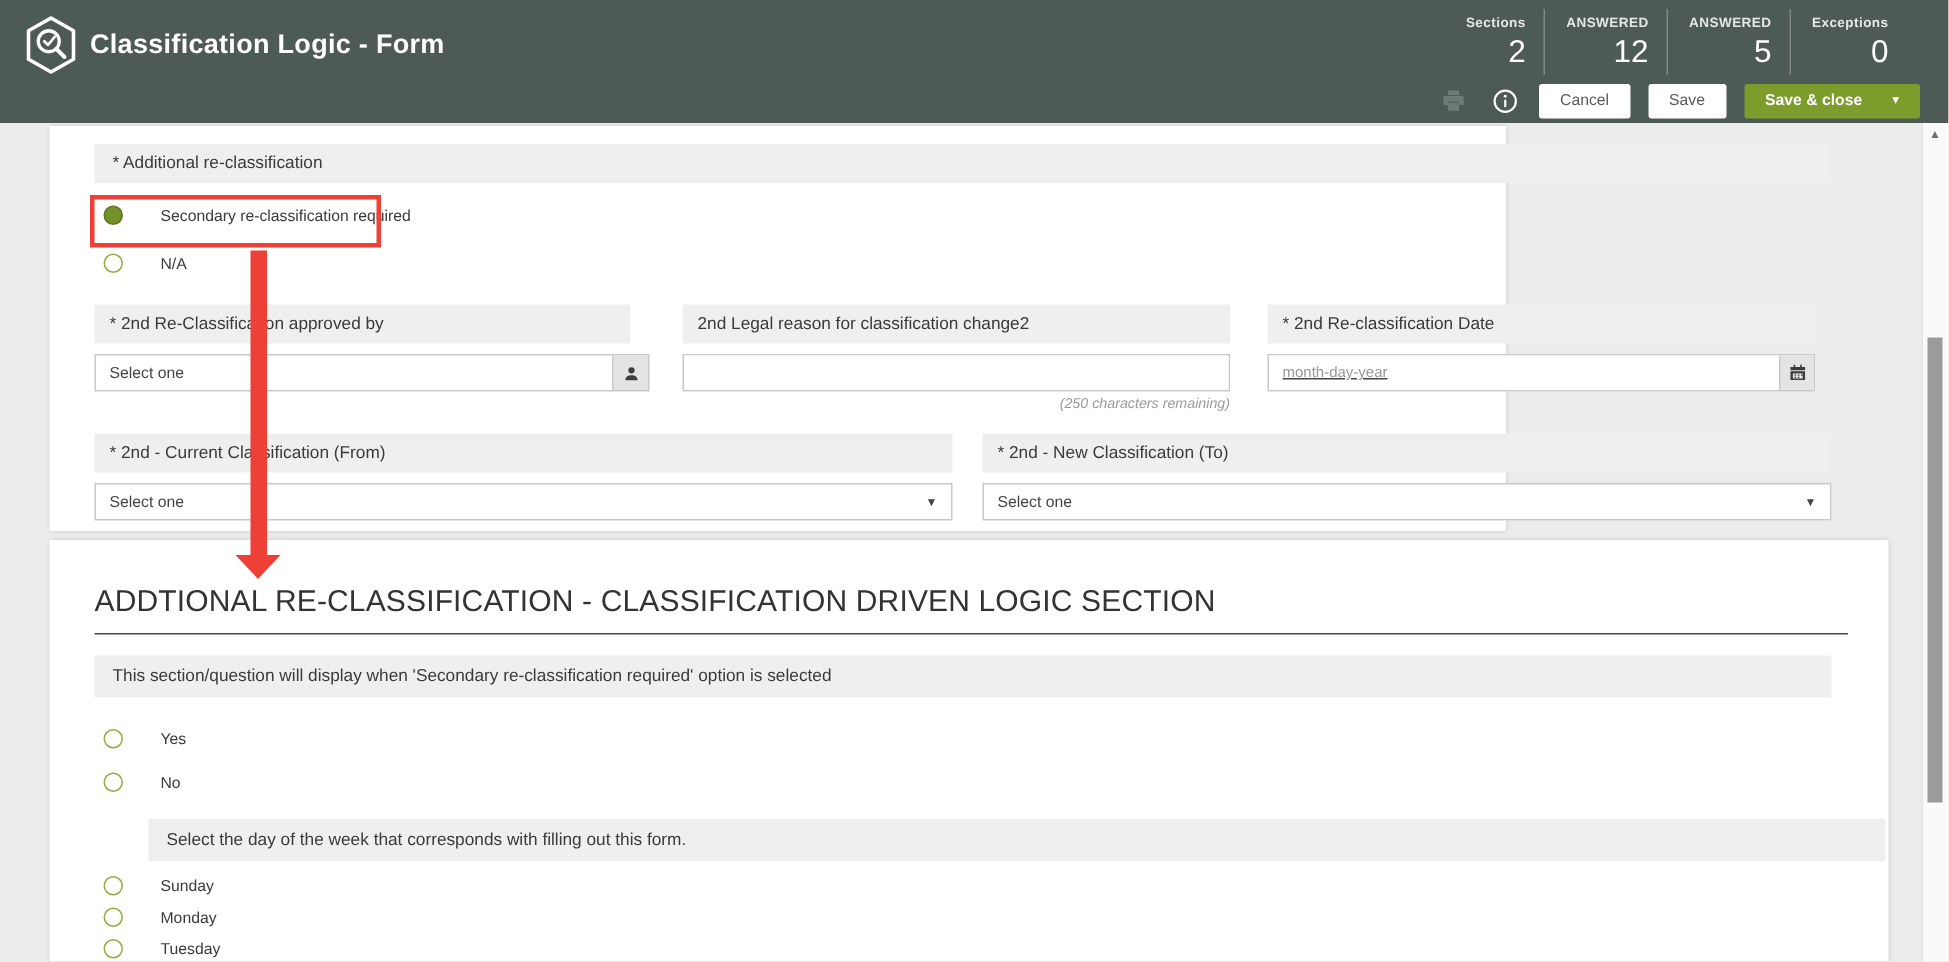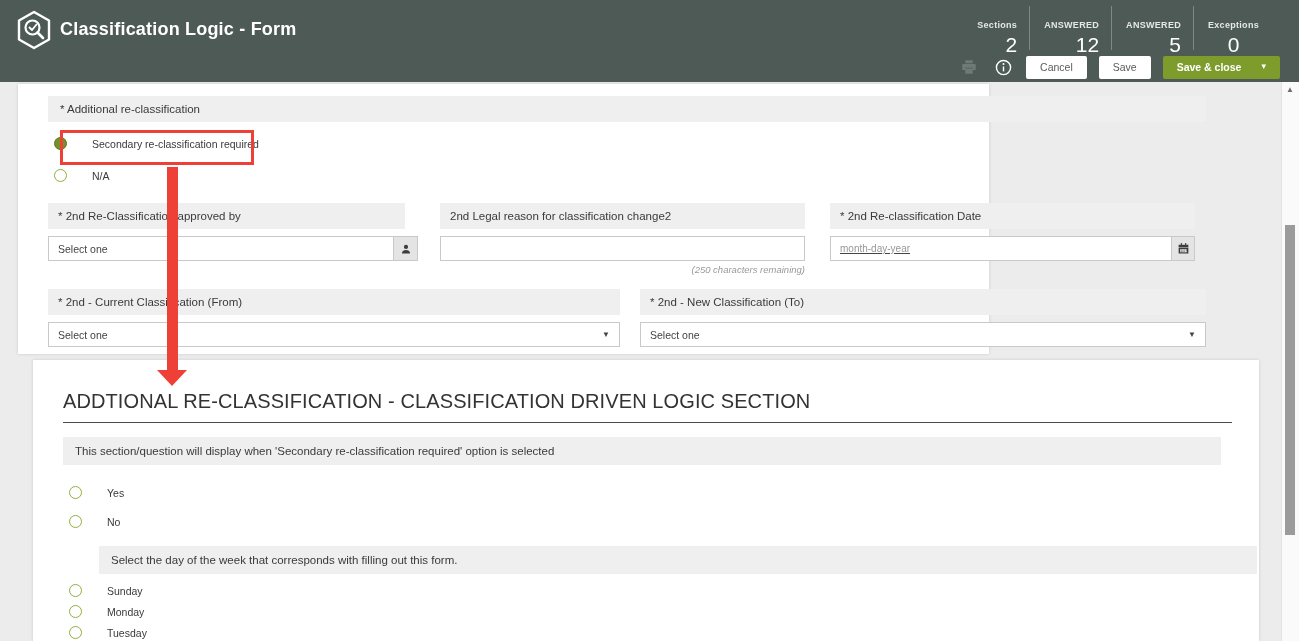--- a/index.html
+++ b/index.html
@@ -6,34 +6,34 @@
   html,body { width:1299px; height:641px; overflow:hidden; }
   body { font-family:"Liberation Sans","DejaVu Sans",sans-serif; background:#ececec; position:relative; }
   .abs { position:absolute; }
 
   
   .header { position:absolute; left:0; top:0; width:1299px; height:82px; background:#4e5a55; }
   .logo { left:16px; top:10px; width:36px; height:40px; }
   .app-title { left:60px; top:19px; color:#fff; font-size:18px; font-weight:bold; letter-spacing:.2px; }
   .stats { right:28px; top:6px; display:flex; height:44px; }
   .stat { display:flex; flex-direction:column; align-items:flex-end; justify-content:flex-start; padding:0 12px 0 14px; border-right:1px solid rgba(255,255,255,.28); min-width:66px; }
-  .stat:last-child { border-right:none;align-items:center; }
-  .stat-label { color:#e4e8e6; font-size:9px; font-weight:bold; letter-spacing:.3px; margin-top:14px; }
+  .stat:last-child { border-right:none; }
+  .stat-label { color:#e4e8e6; font-size:9px; font-weight:bold; letter-spacing:.3px; margin-top:4px; }
   .stat-value { color:#fff; font-size:21px; margin-top:3px; }
   .toolbar { right:19px; top:55px; display:flex; align-items:center; gap:12px; height:24px; }
   .icon-btn { width:22px; height:22px; display:flex; align-items:center; justify-content:center; cursor:pointer; }
   .btn { height:23px; background:#fff; color:#5b5b5b; font-size:10.5px; border:none; border-radius:2px; padding:0 14px; display:flex; align-items:center; cursor:pointer; }
   .btn-cancel { min-width:56px; justify-content:center; }
   .btn-save { min-width:46px; justify-content:center; }
   .btn-green { background:#7d9c2c; color:#fff; font-weight:bold; min-width:92px; justify-content:center; gap:20px; }
   .btn-green .caret { font-size:9px; font-weight:normal; position:relative; top:-1px; }
 
   
   .card { position:absolute; background:#fff; box-shadow:0 0 3px rgba(0,0,0,.15); }
-  .card1 { left:18px; top:84px; width:971px; height:270px; }
+  .card1 { left:33px; top:84px; width:971px; height:270px; }
   .card2 { left:33px; top:360px; width:1226px; height:281px; }
 
   .qbar { background:#efefef; color:#3a3a3a; font-size:11.5px; padding-left:12px; display:flex; align-items:center; }
 
   .radio-row { display:flex; align-items:center; gap:25px; cursor:pointer; }
   .radio { width:13px; height:13px; border-radius:50%; background:#fff; border:1.5px solid #8fae3e; flex:0 0 13px; }
   .radio.selected { background:#74912c; border:1.5px solid #5e771f; }
   .radio-label { font-size:10.5px; color:#3a3a3a; }
 
   .flabel { background:#efefef; color:#3a3a3a; font-size:11.5px; padding-left:10px; display:flex; align-items:center; height:26px; }

